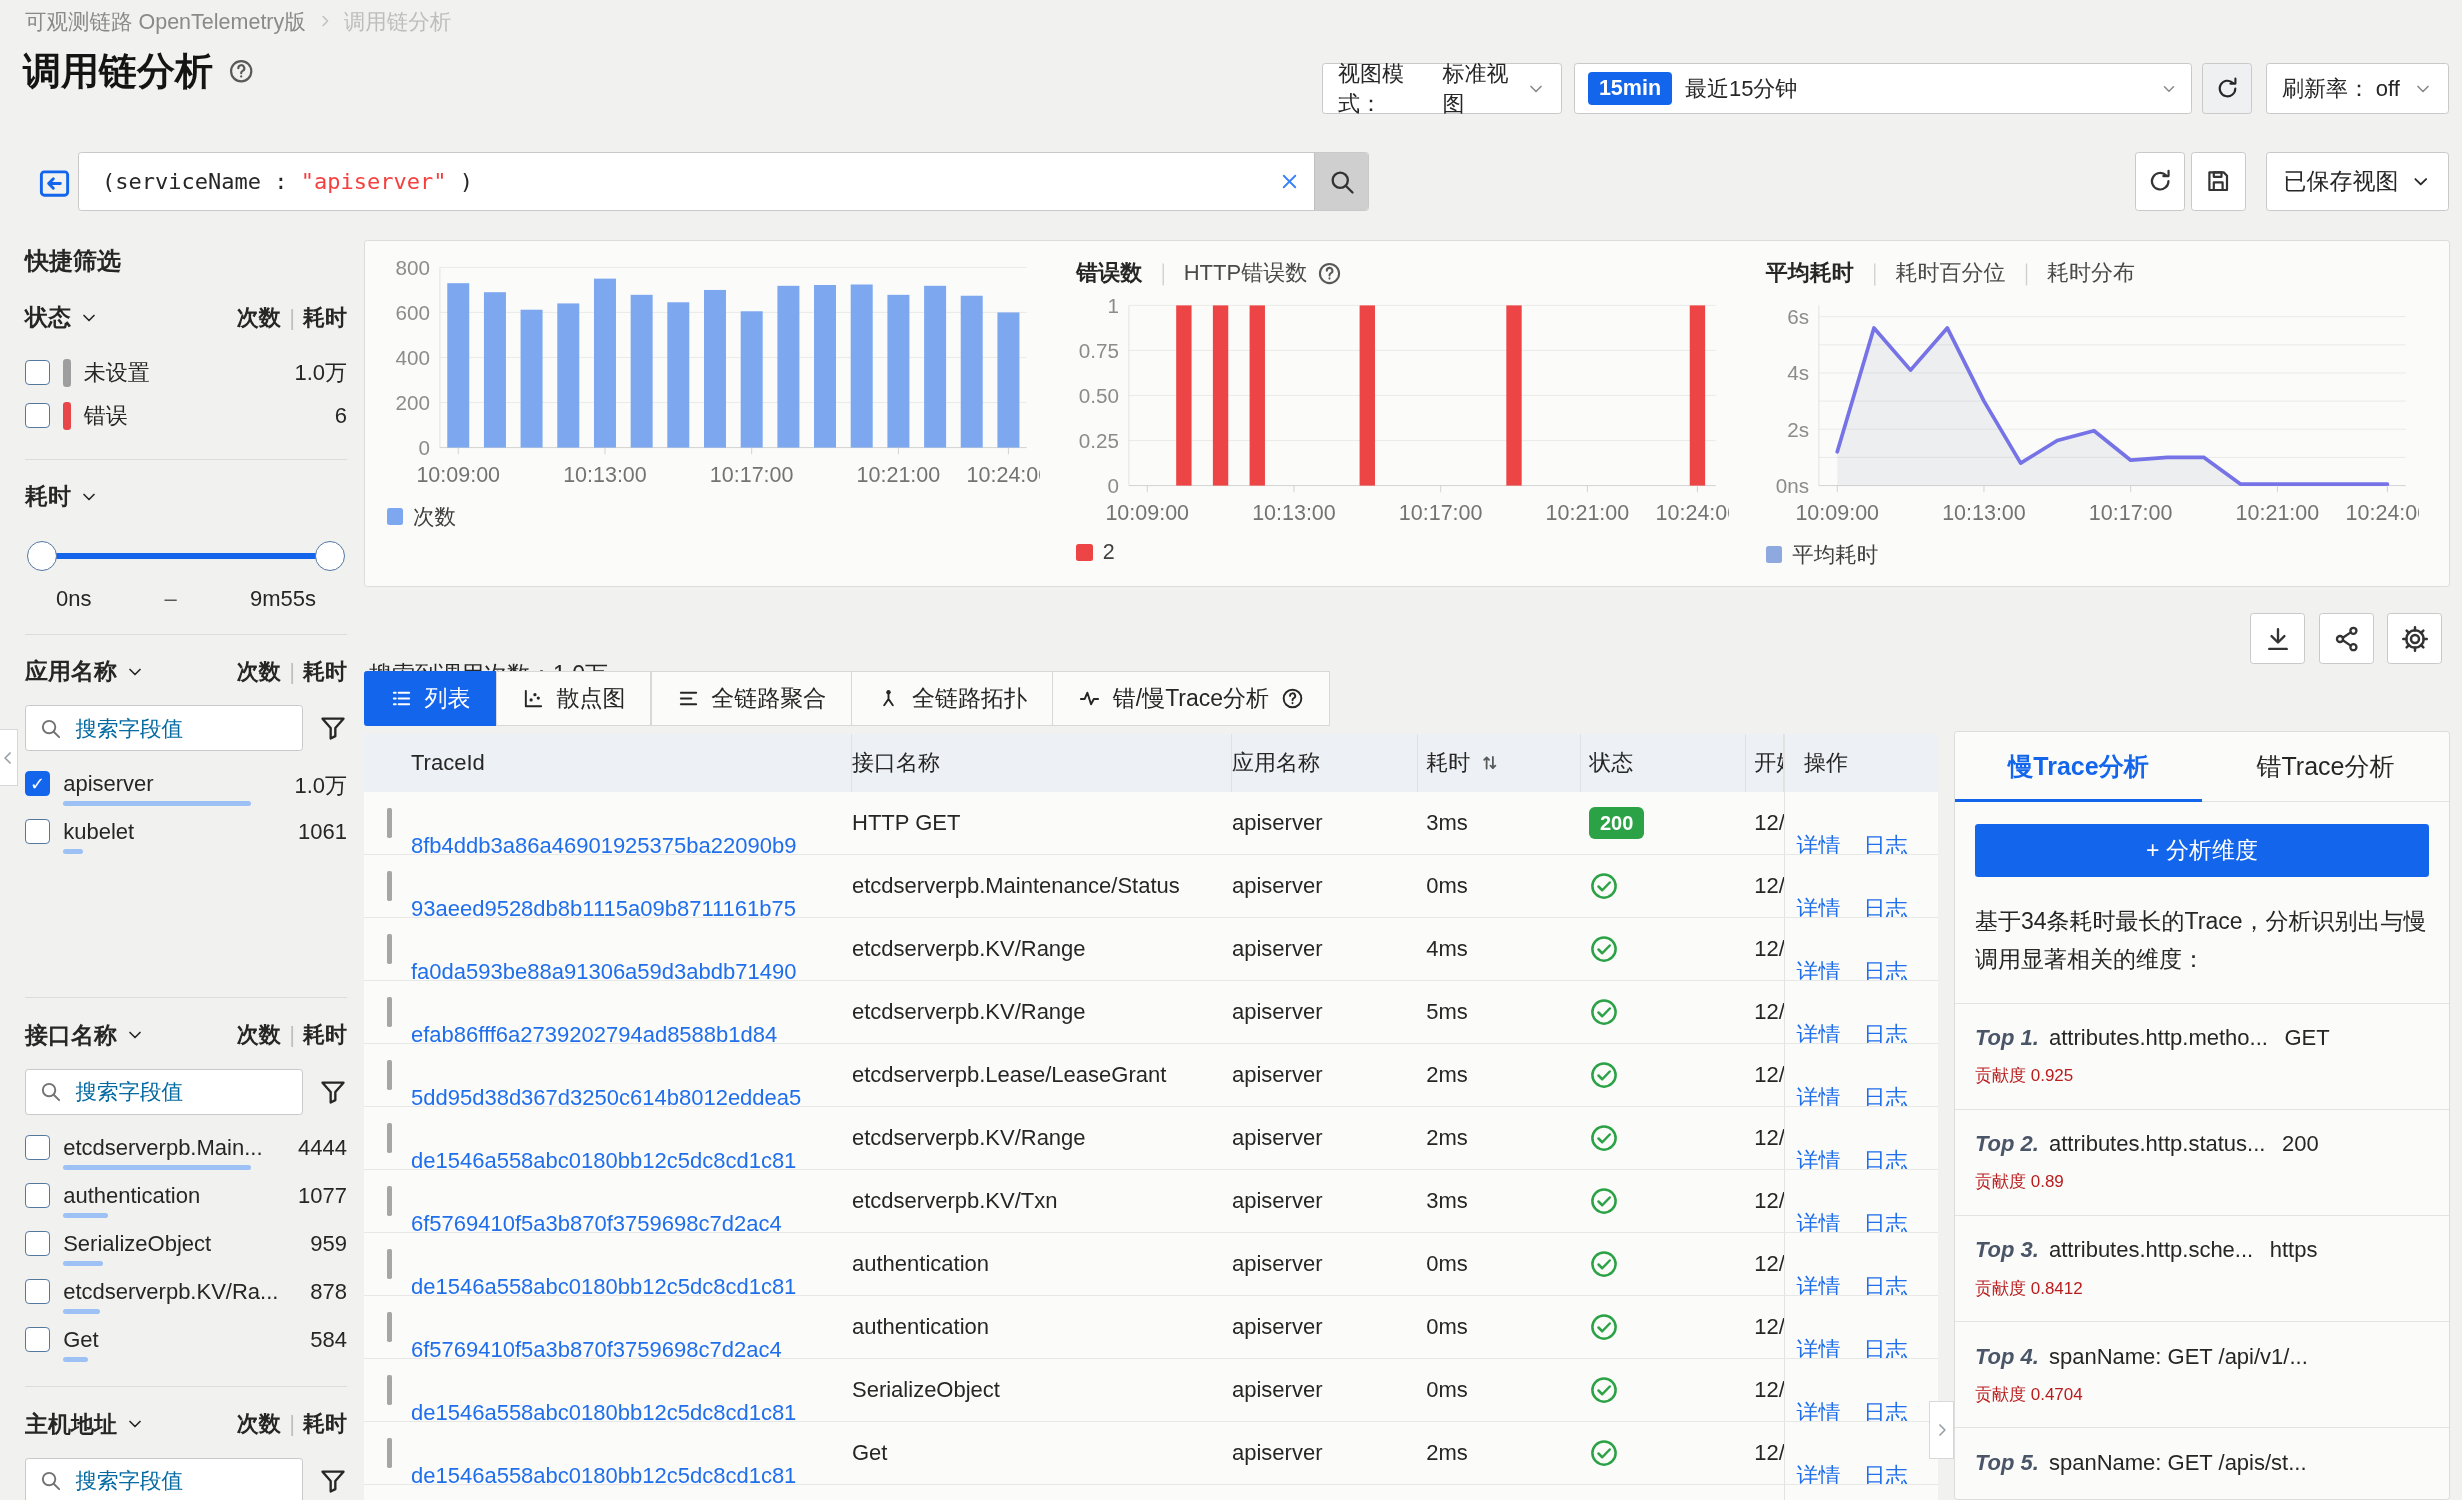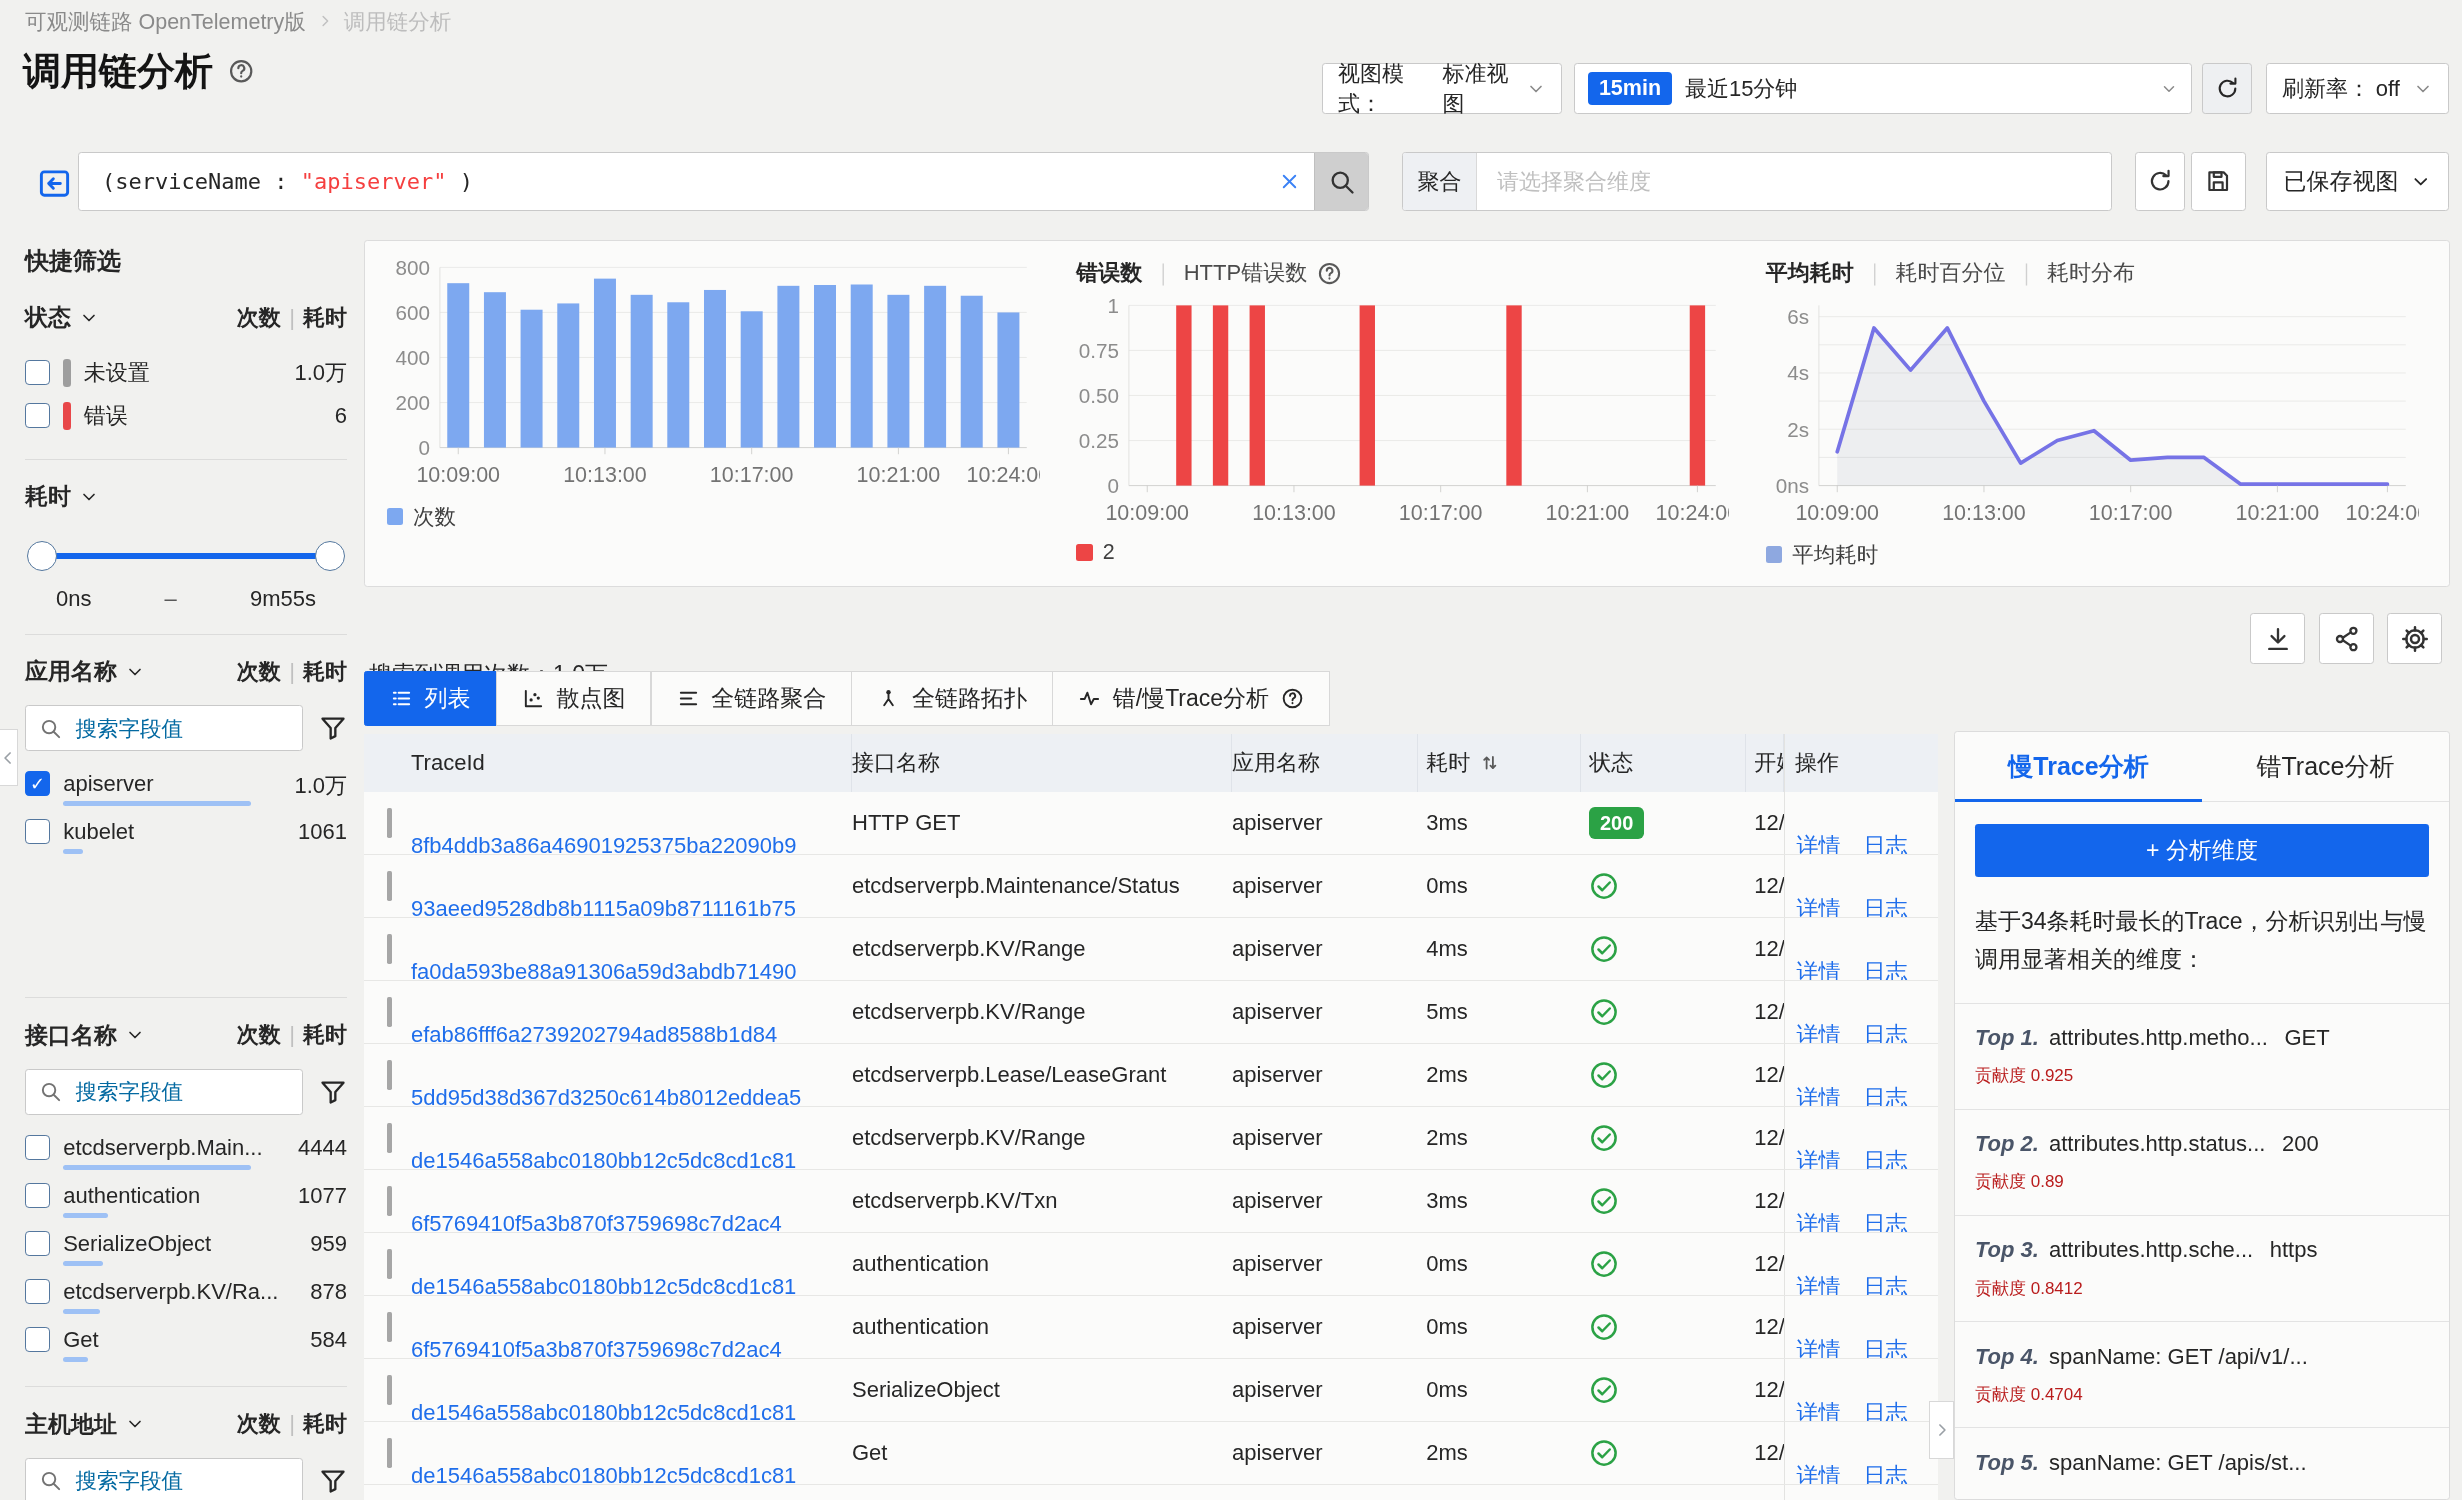--- a/index.html
+++ b/index.html
@@ -218,24 +218,20 @@
         </span>
       </span>
     <span id="query-search">
         <span class="ic">
           <svg width="28" height="28" viewBox="0 0 24 24" fill="none" stroke="currentColor" stroke-width="2" stroke-linecap="round" stroke-linejoin="round">
             <circle cx="10.5" cy="10.5" r="6.5"></circle>
             <line x1="15.6" y1="15.6" x2="21" y2="21"></line>
           </svg>
         </span>
       </span>
-  </div>
-  <div id="agg-group">
-    <span class="agg-label">聚合</span>
-    <span class="agg-input">请选择聚合维度</span>
   </div>
   <div class="iconbtn" id="refresh2">
       <span class="ic">
         <svg width="26.4" height="26.4" viewBox="0 0 24 24" fill="none" stroke="currentColor" stroke-width="2" stroke-linecap="round" stroke-linejoin="round">
           <path d="M19.5 12a7.5 7.5 0 1 1-2.2-5.3"></path>
           <polyline points="19.6 2.5 19.6 7.3 14.8 7.3"></polyline>
         </svg>
       </span>
     </div>
   <div class="iconbtn" id="save-btn">
@@ -721,21 +717,21 @@
               <path d="M15.5 5.5V18M15.5 18l-2.7-2.7M15.5 18l2.7-2.7"></path>
             </svg>
           </span>
          </div>
         <div class="th c-status" style="padding-left:8.3px;">
            <span>状态</span>
          </div>
         <div class="th c-start" style="padding-left:8.3px;">
            <span>开始时间</span>
          </div>
-        <div class="th c-action" style="padding-left:10px;text-align:center;">
+        <div class="th c-action" style="padding-left:19px;text-align:center;">
            <span>操作</span>
          </div>
       </div>
     <div class="trow">
       <div class="td c-trace">
           <span class="tracebar"></span>
           <a class="blue-link">8fb4ddb3a86a46901925375ba22090b9</a>
         </div>
       <div class="td c-endpoint">HTTP GET</div>
       <div class="td c-app">apiserver</div>

